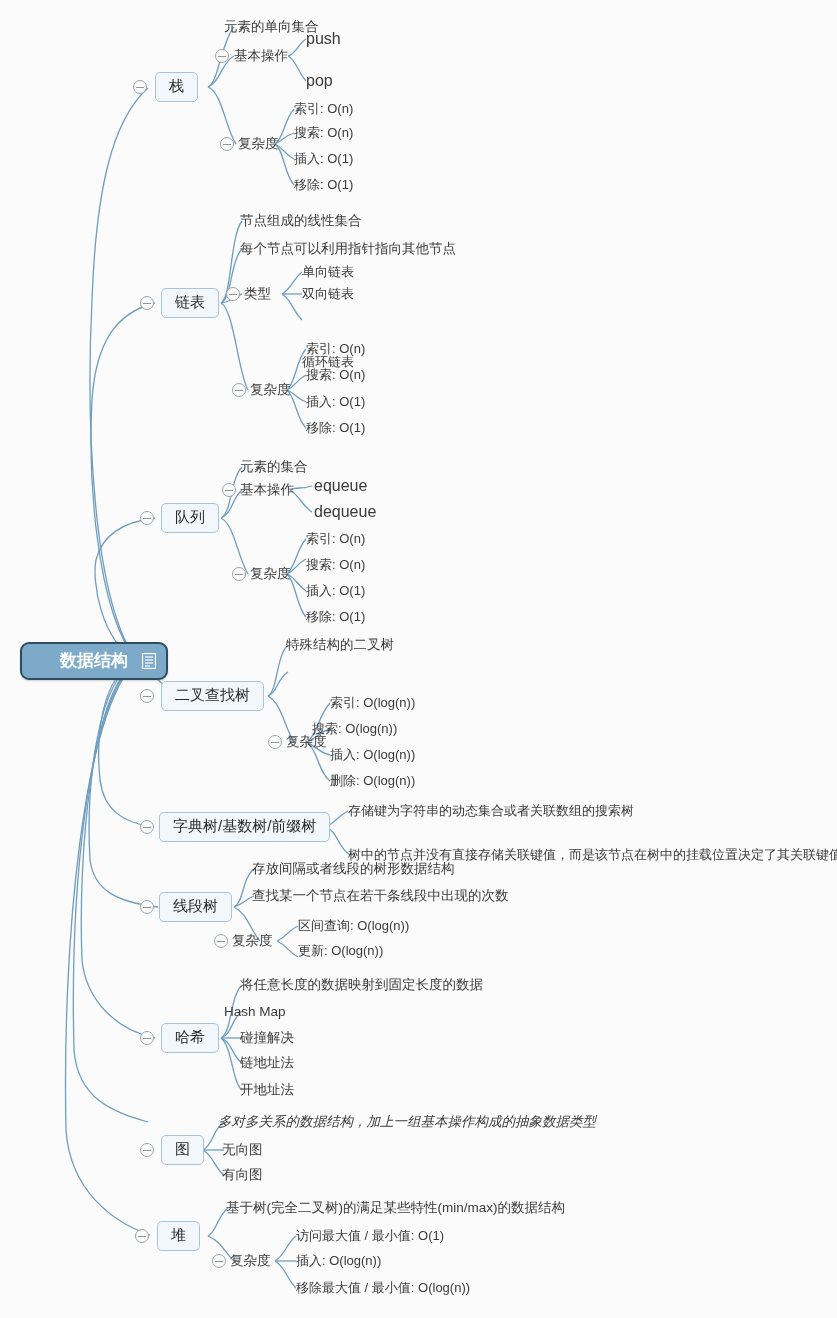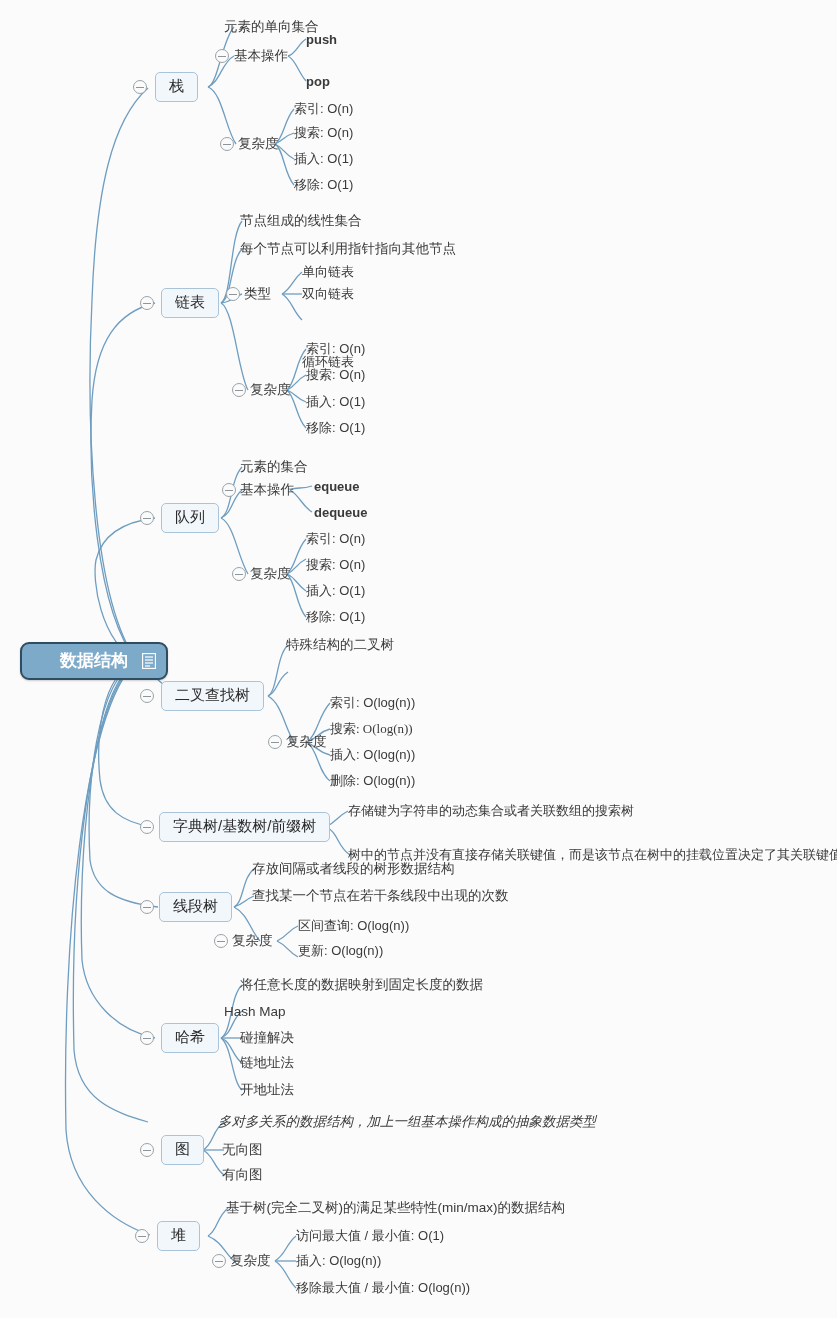--- a/index.html
+++ b/index.html
@@ -36,21 +36,21 @@
     color:#2b2b2b;
     font-size:15px;
     padding:4px 13px 5px 13px;
   }
   
   .leaf{
     color:#3a3a3a;
     font-size:13.5px;
     padding:0;
   }
-  .leaf.sub{font-size:13px;font-weight:bold;}
+  .leaf.sub{font-size:16px;}
   .small{font-size:13px;}
 
   
   .toggle{
     position:absolute;
     width:14px;height:14px;
     margin-top:-7px;
     border:1px solid #9aa3a8;
     border-radius:50%;
     background:#fbfbfb;
@@ -222,21 +222,21 @@
   <div class="node leaf small" style="left:306px;top:617px;">移除: O(1)</div>
 
   <div class="toggle" style="left:140px;top:696px;"></div>
   <div class="node topic" style="left:161px;top:696px;">二叉查找树</div>
 
   <div class="node leaf" style="left:286px;top:645px;">特殊结构的二叉树</div>
 
   <div class="toggle" style="left:268px;top:742px;"></div>
   <div class="node leaf" style="left:286px;top:742px;">复杂度</div>
   <div class="node leaf small" style="left:330px;top:703px;">索引: O(log(n))</div>
-  <div class="node leaf small" style="left:330px;top:729px;font-family:Liberation Serif, serif;">搜索: O(log(n))</div>
+  <div class="node leaf small" style="left:312px;top:729px;">搜索: O(log(n))</div>
   <div class="node leaf small" style="left:330px;top:755px;">插入: O(log(n))</div>
   <div class="node leaf small" style="left:330px;top:781px;">删除: O(log(n))</div>
 
   <div class="toggle" style="left:140px;top:827px;"></div>
   <div class="node topic" style="left:159px;top:827px;">字典树/基数树/前缀树</div>
 
   <div class="node leaf small" style="left:348px;top:855px;">树中的节点并没有直接存储关联键值，而是该节点在树中的挂载位置决定了其关联键值</div>
   <div class="node leaf small" style="left:348px;top:811px;">存储键为字符串的动态集合或者关联数组的搜索树</div>
 
   <div class="toggle" style="left:140px;top:907px;"></div>

